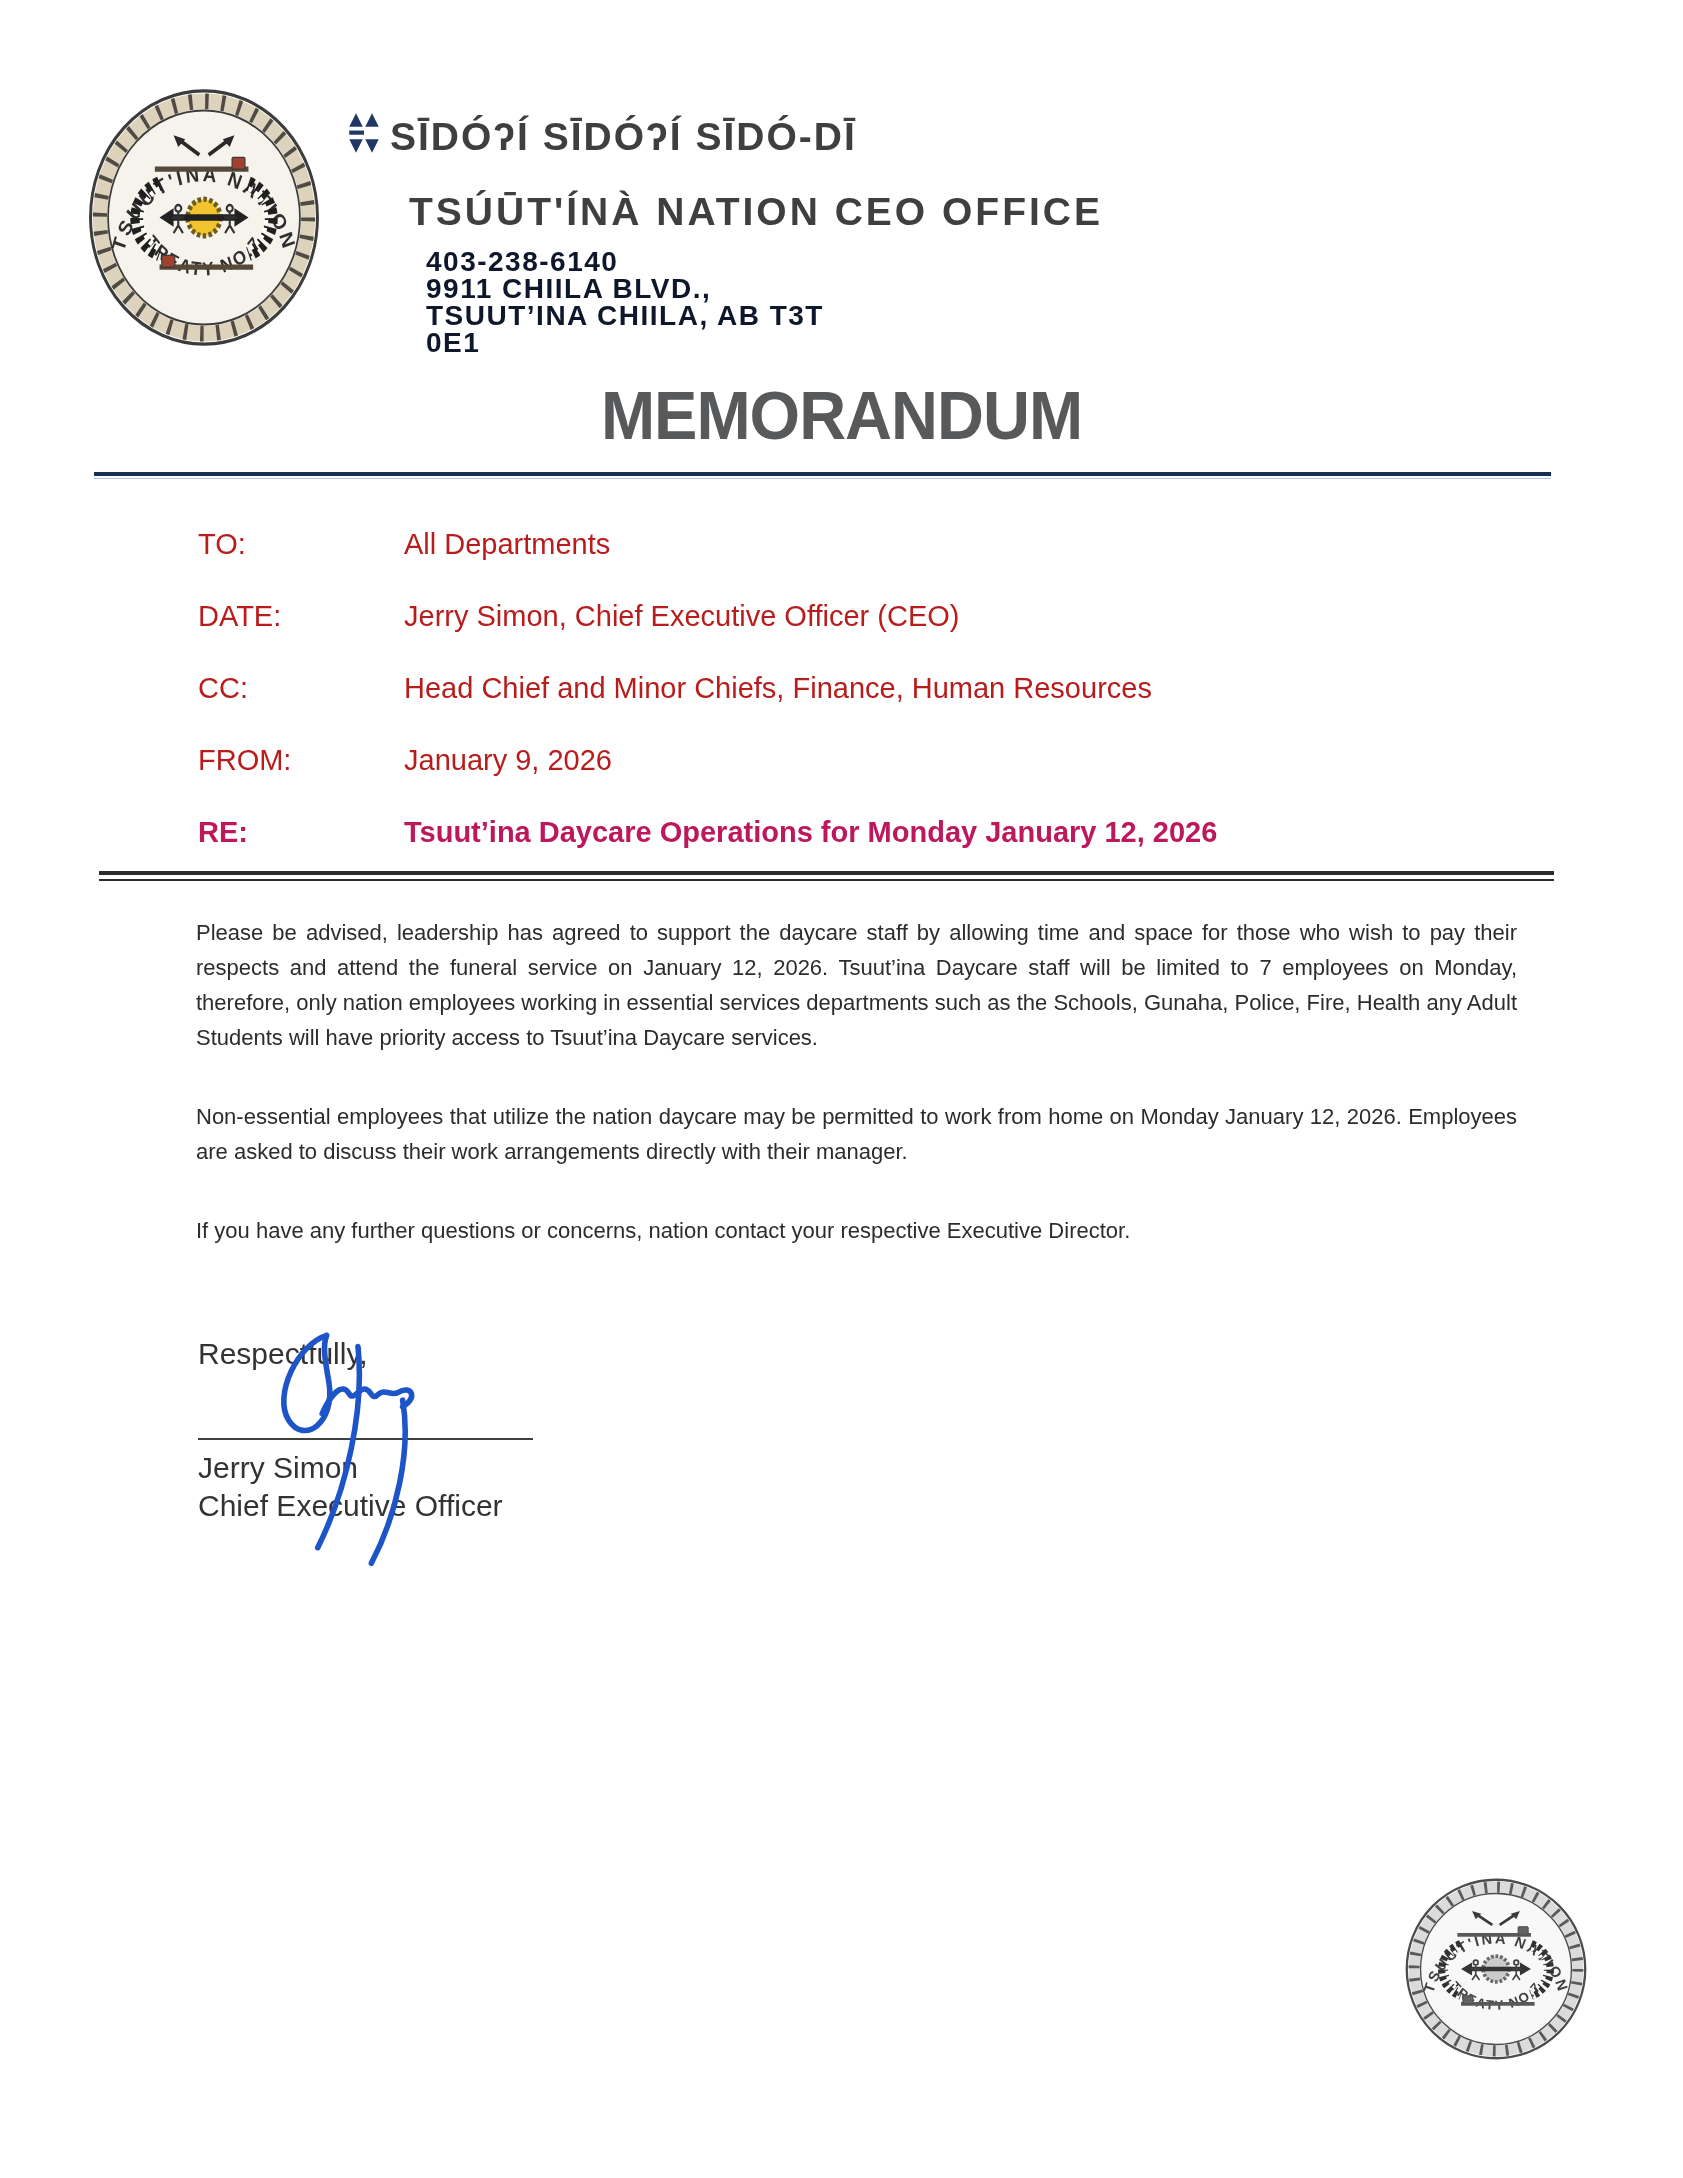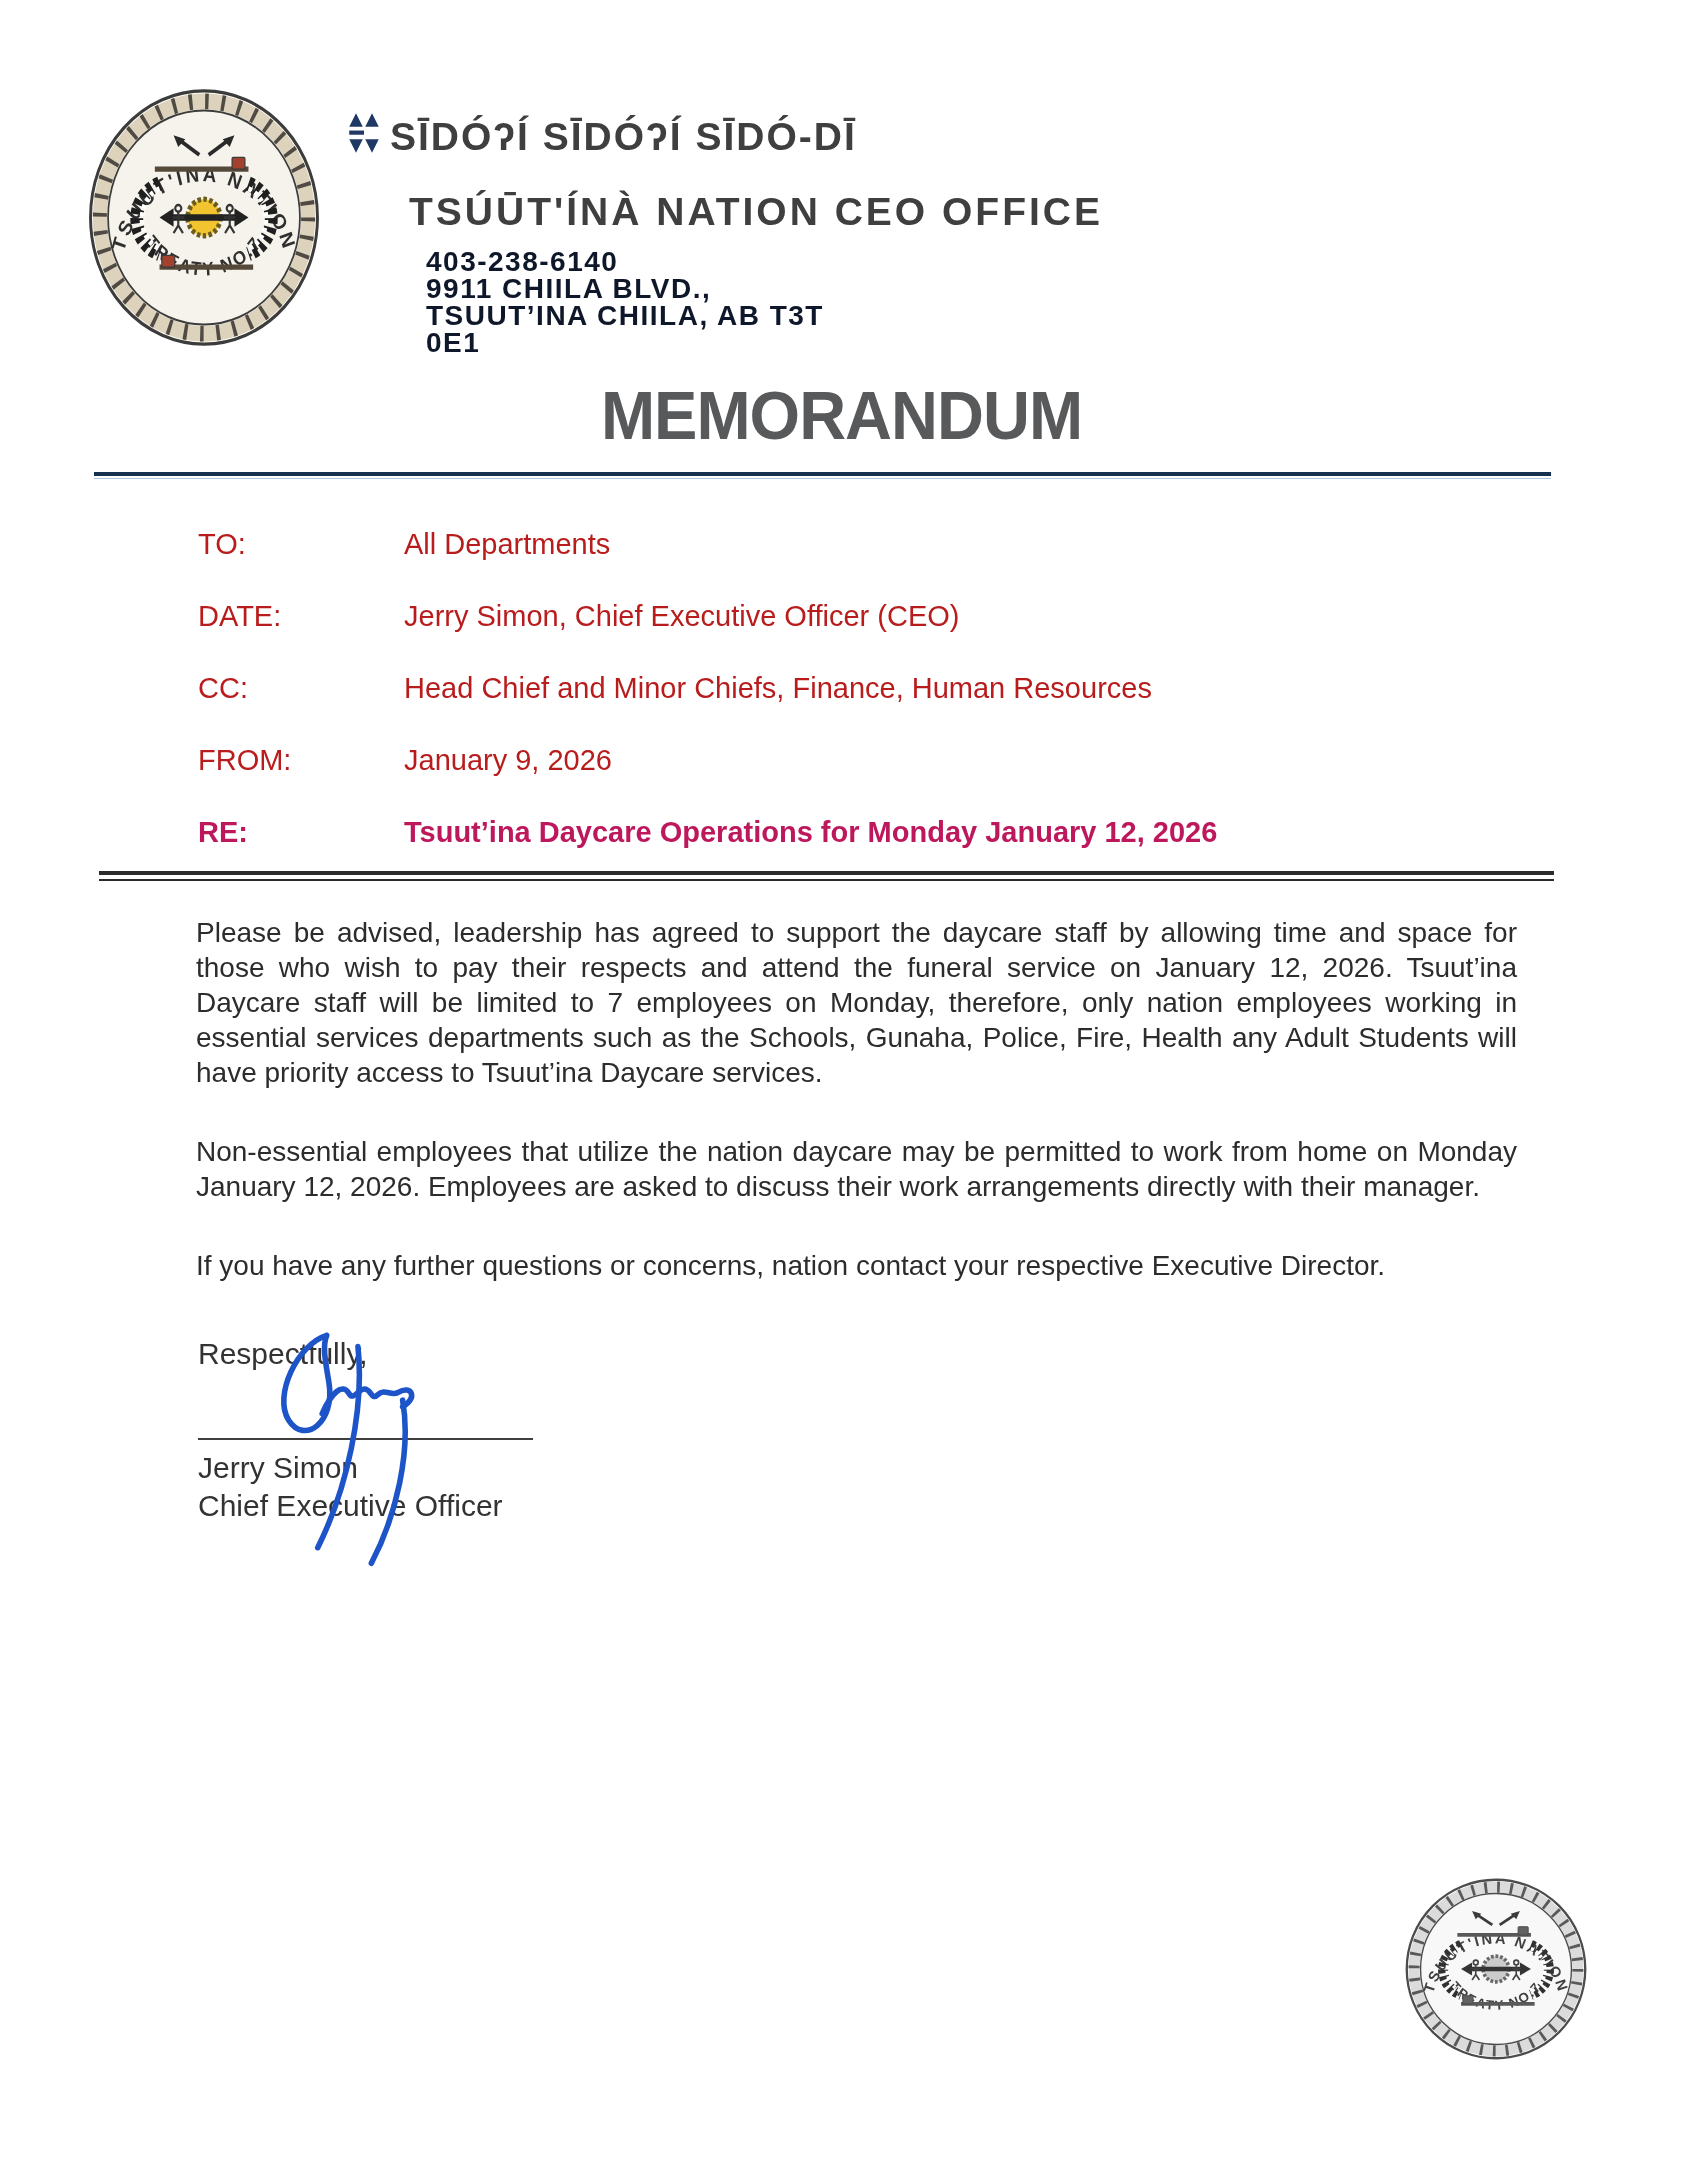--- a/index.html
+++ b/index.html
@@ -55,21 +55,21 @@
   }
   .field-row.bold{font-weight:700;color:#be185d;}
   .rule-double{
     position:absolute;left:99px;top:871px;width:1455px;height:4px;
     border-top:4px solid #2b2b2b;
     border-bottom:2px solid #2b2b2b;
   }
   
   .body-text{
     position:absolute;left:196px;top:915px;width:1321px;
-    font-size:28px;line-height:35px;color:#2c2c2c;
+    font-size:22px;line-height:35px;color:#2c2c2c;
     text-align:justify;
   }
   .body-text p{margin:0 0 44px 0;}
   
   .salutation{position:absolute;left:198px;top:1337px;font-size:30px;color:#333;}
   .sig-image{position:absolute;left:255px;top:1313px;width:188px;height:257px;z-index:5;}
   .sig-line{position:absolute;left:198px;top:1438px;width:335px;border-top:2px solid #3f3f3f;}
   .signer-name{position:absolute;left:198px;top:1451px;font-size:30px;color:#333;}
   .signer-title{position:absolute;left:198px;top:1489px;font-size:30px;color:#333;}
   .seal-text{font-weight:700;fill:#2f2f2f;}

